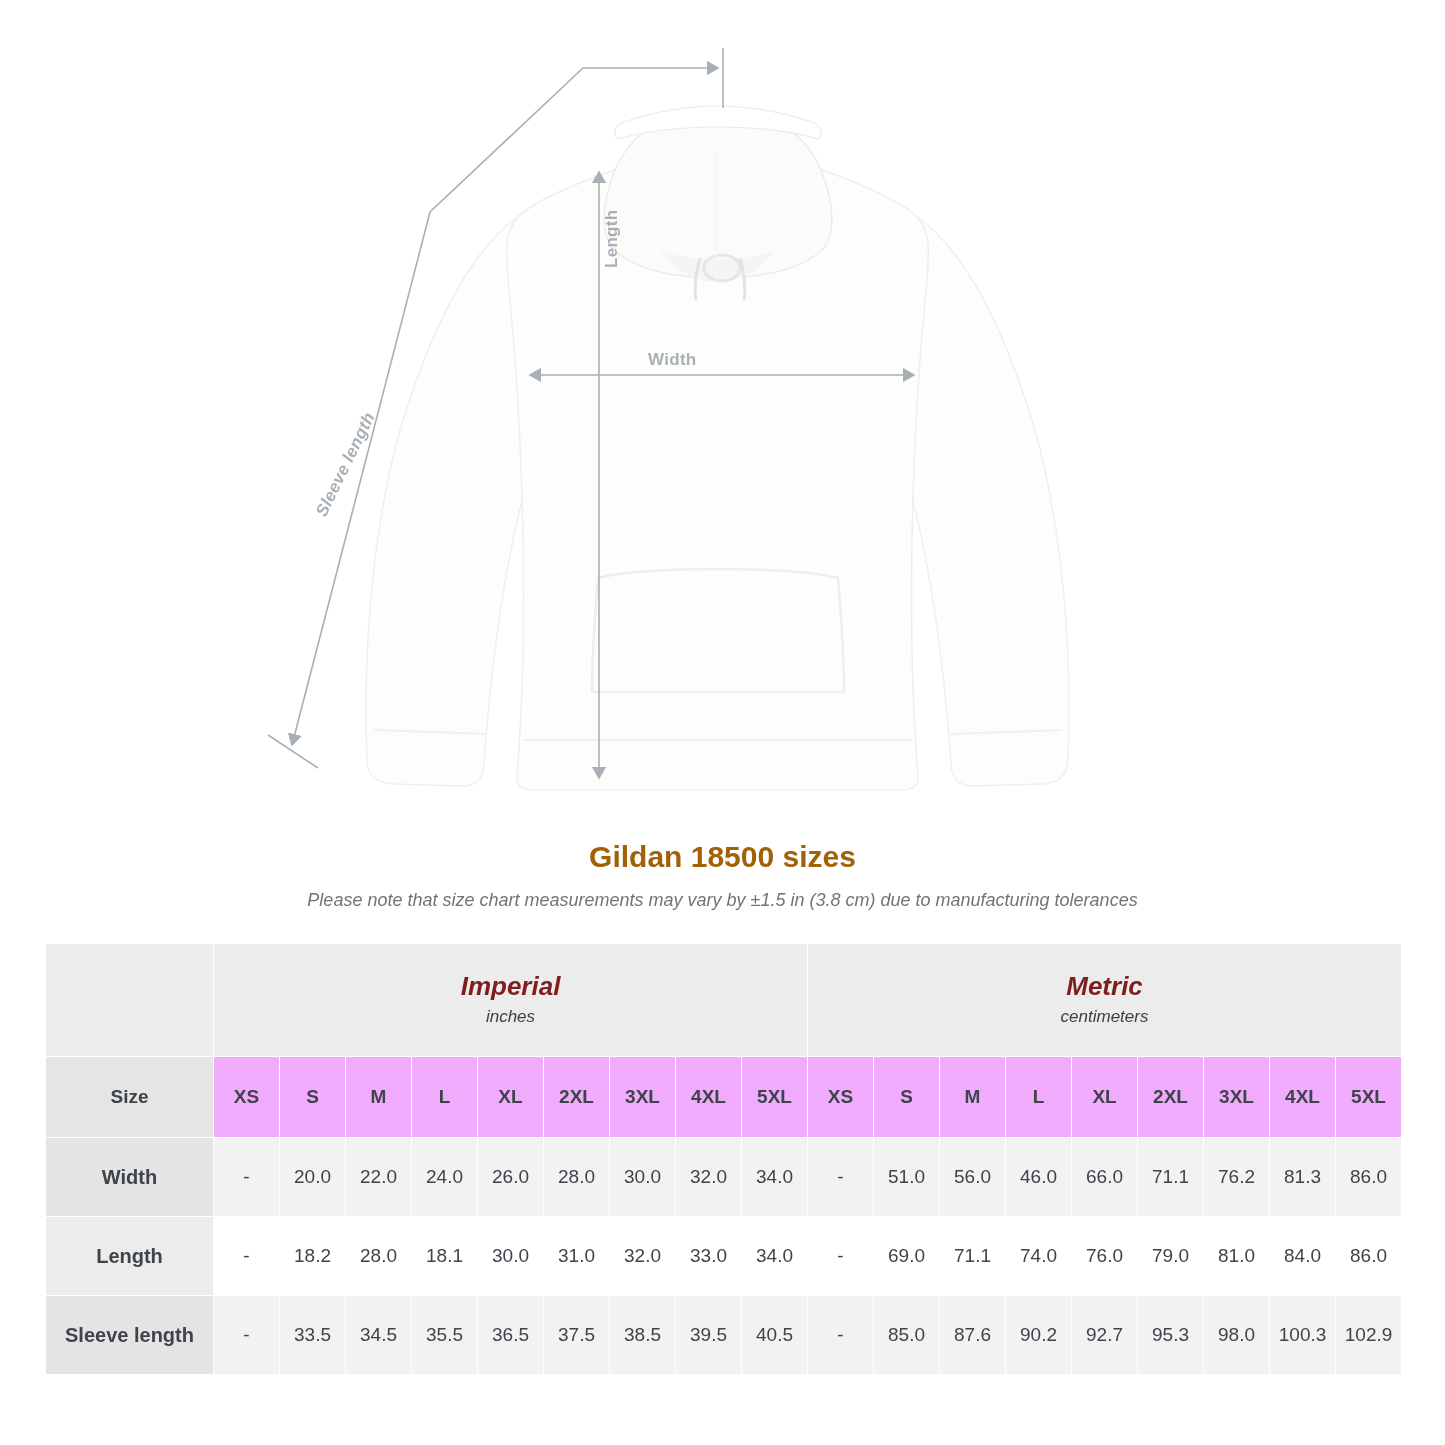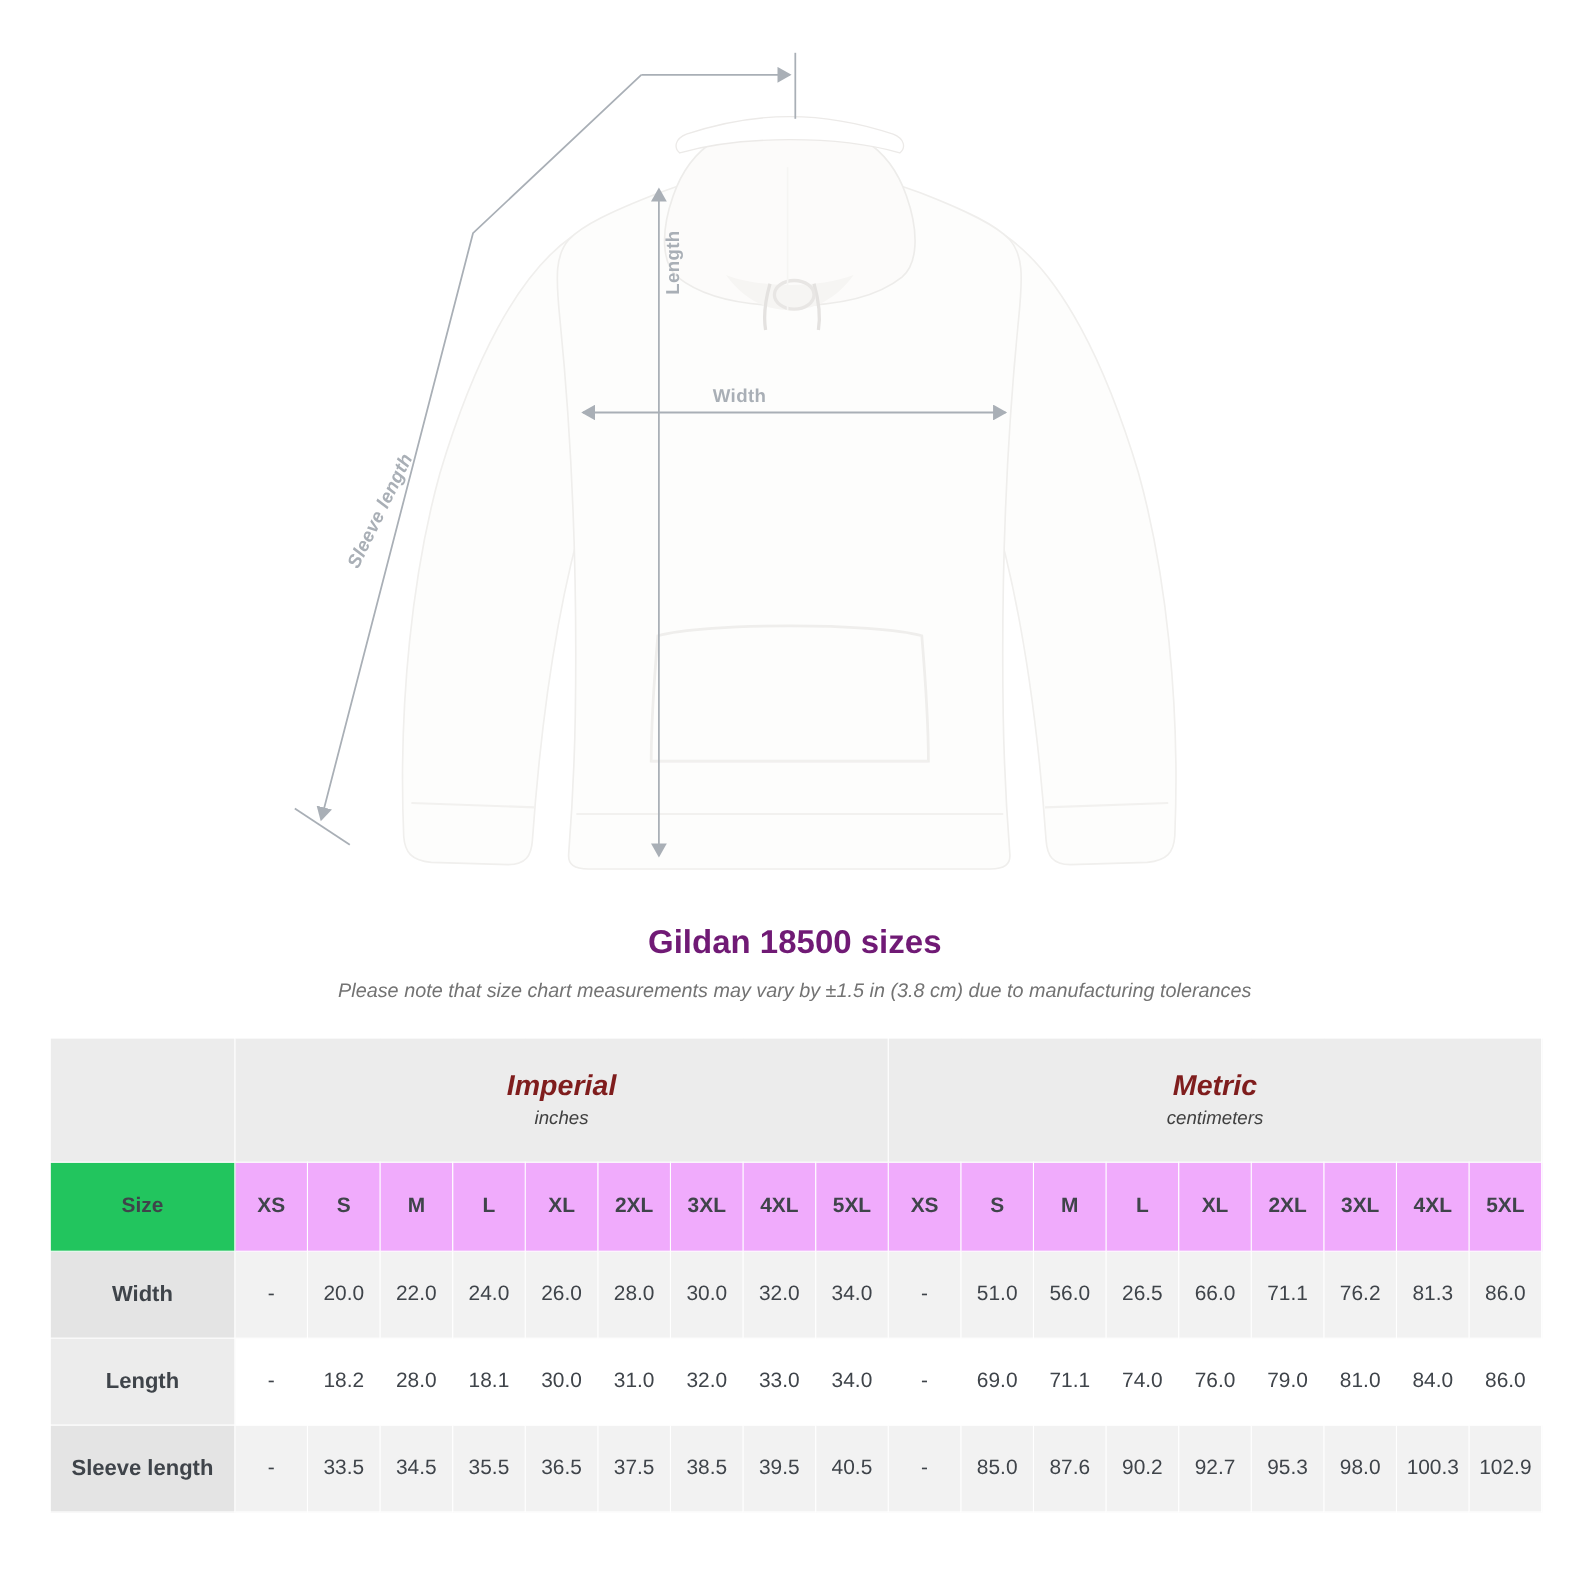--- a/index.html
+++ b/index.html
@@ -61,21 +61,21 @@
   }
 
   
   .title-block {
     text-align: center;
     margin-top: 10px;
   }
   .chart-title {
     font-size: 30px;
     font-weight: bold;
-    color: #701a75;
+    color: #a16207;
     margin: 0 0 16px 0;
   }
   .chart-note {
     font-size: 18px;
     font-style: italic;
     color: #737373;
     margin: 0;
   }
 
   
@@ -115,21 +115,21 @@
   }
   .head-row td {
     background: #f0abfc;
     height: 80px;
     font-weight: bold;
     font-size: 20px;
     color: #3f444a;
     vertical-align: middle;
   }
   .head-row td.rowlabel {
-    background: #22c55e;
+    background: #e5e5e5;
   }
   .data-row td {
     height: 78px;
     vertical-align: middle;
     background: #ffffff;
   }
   .data-row.alt td {
     background: #f2f2f2;
   }
   .data-row td.rowlabel {
@@ -291,21 +291,21 @@
           <td>22.0</td>
           <td>24.0</td>
           <td>26.0</td>
           <td>28.0</td>
           <td>30.0</td>
           <td>32.0</td>
           <td>34.0</td>
           <td>-</td>
           <td>51.0</td>
           <td>56.0</td>
-          <td>26.5</td>
+          <td>46.0</td>
           <td>66.0</td>
           <td>71.1</td>
           <td>76.2</td>
           <td>81.3</td>
           <td>86.0</td>
         </tr>
 
         <tr class="data-row">
           <td class="rowlabel">Length</td>
           <td>-</td>

